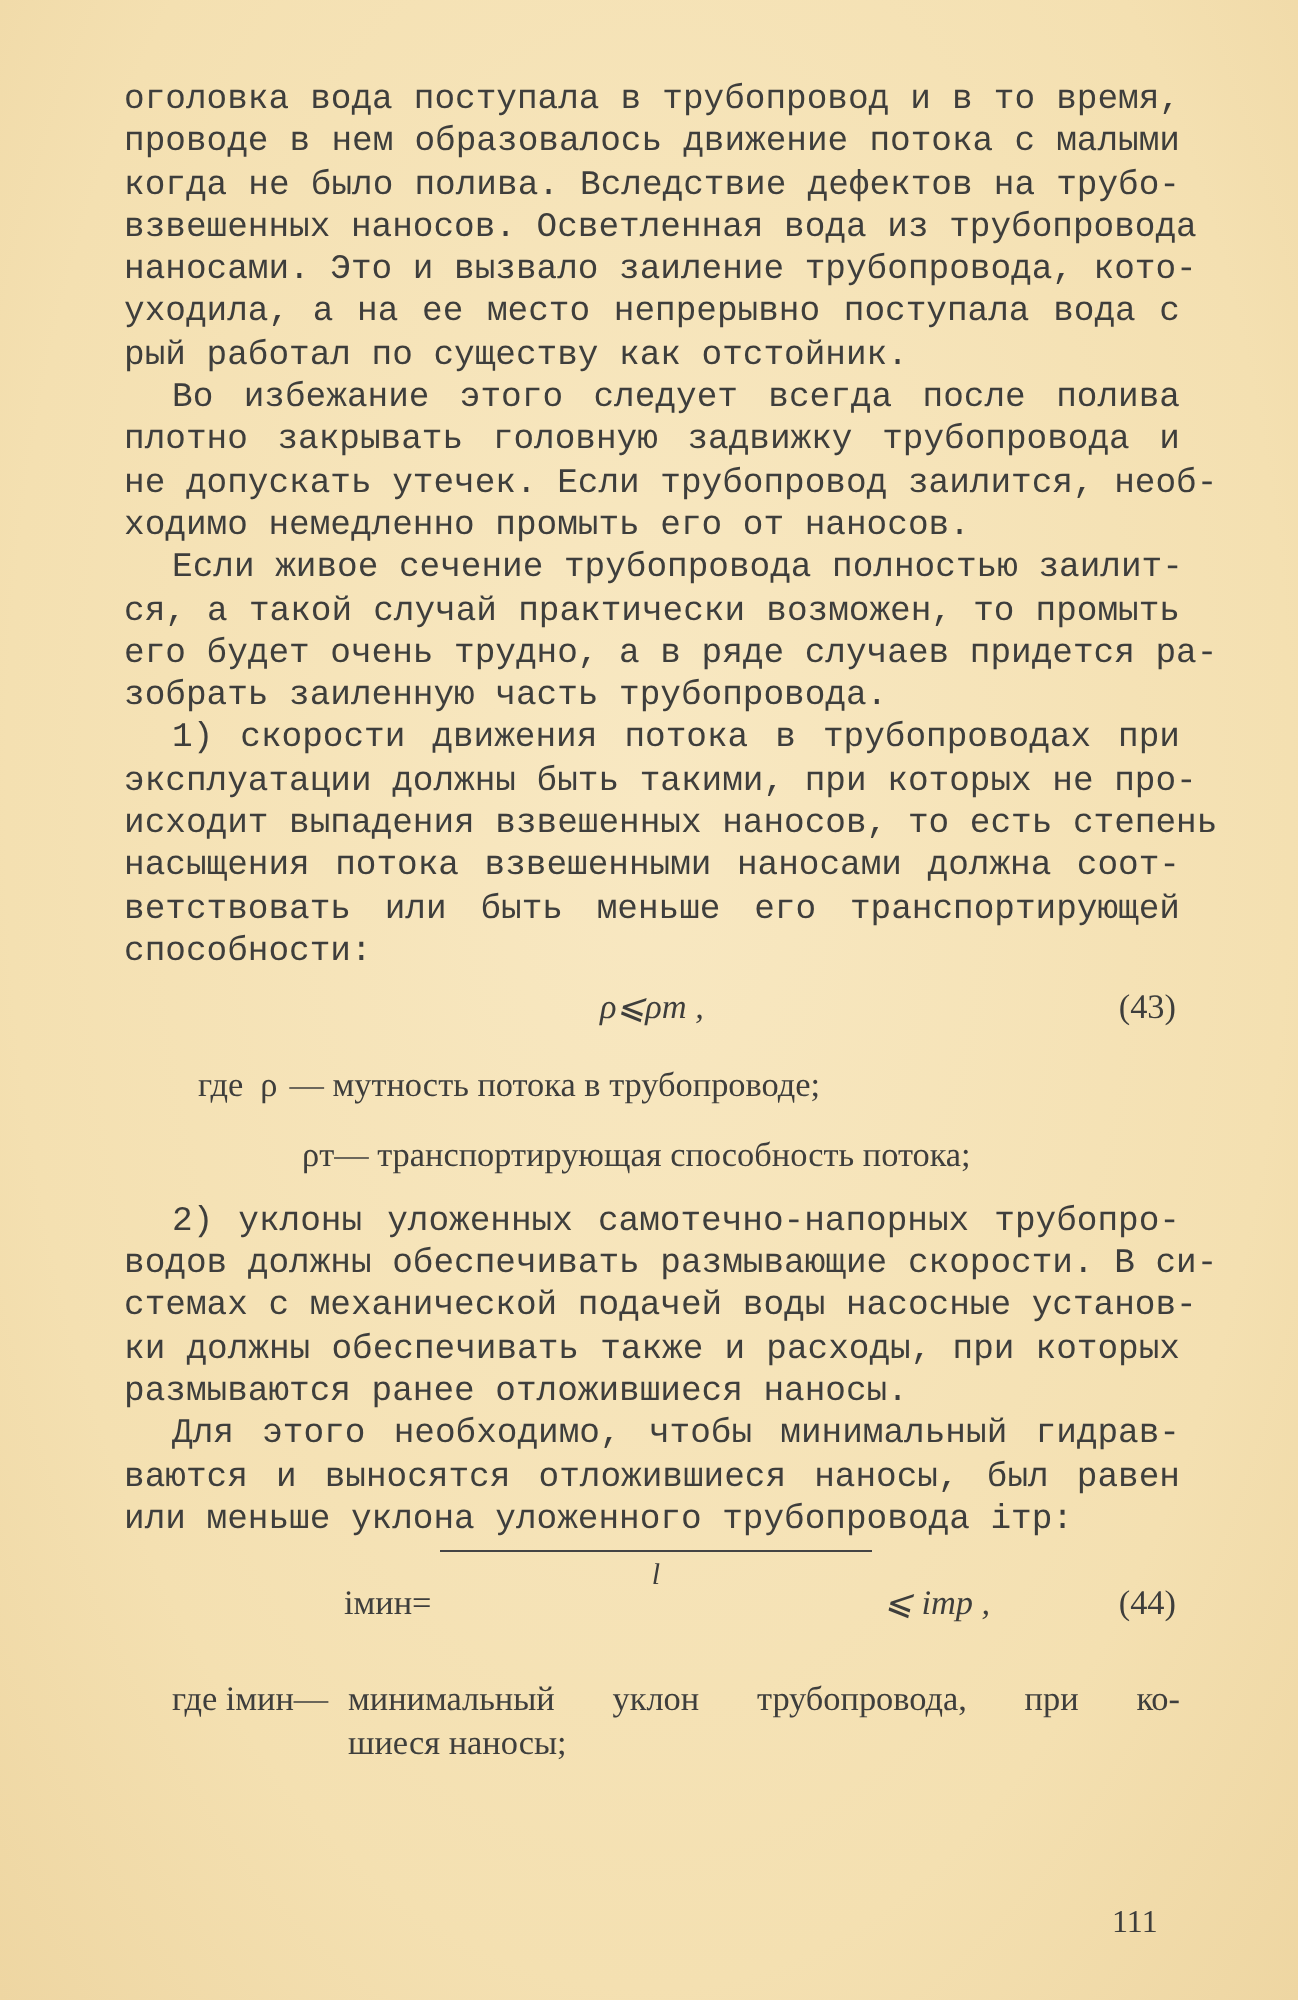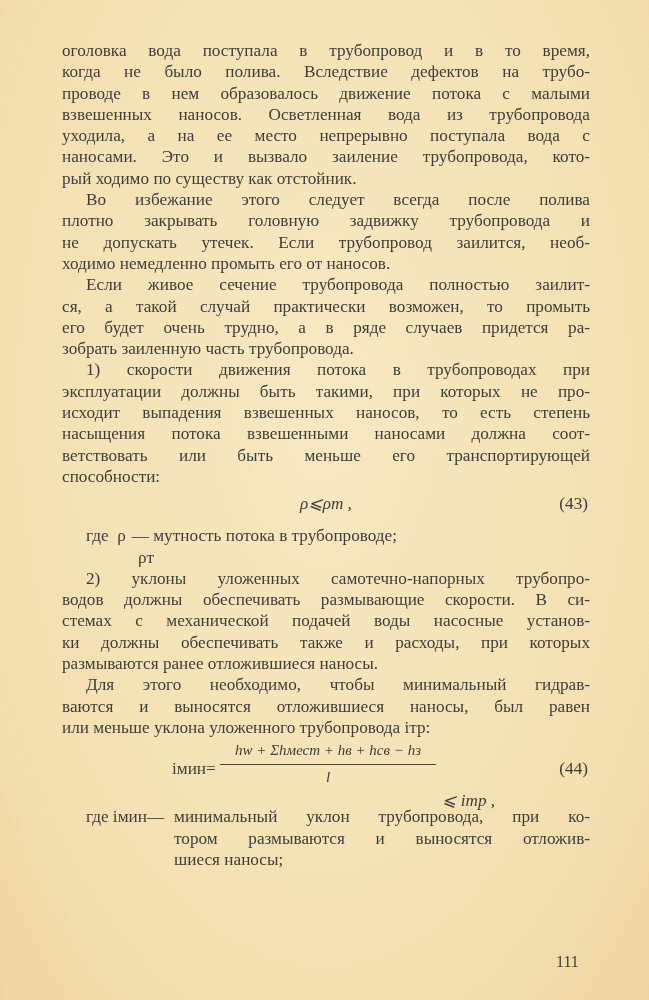--- a/index.html
+++ b/index.html
@@ -5,53 +5,53 @@
   html, body { margin:0; padding:0; }
   body {
     width:649px; height:1000px; overflow:hidden;
     background:#f6e4b8;
     background-image: radial-gradient(ellipse at 50% 40%, #f8e8c2 0%, #f4e0b1 70%, #eed6a2 100%);
     font-family:"Liberation Serif", serif;
     color:#3e3e3c;
     position:relative;
   }
   .page { position:absolute; left:62px; top:40px; width:528px; font-size:17.2px; line-height:21.3px; }
-  .p { text-align:justify; margin:0; }
+  .p { text-align:justify; margin:0;font-family:Liberation Mono, monospace; }
   .line { display:block; text-align:justify; text-align-last:justify; white-space:nowrap; }
   .line.last { text-align-last:left; }
   .formula { position:relative; height:30px; margin:2px 0 6px 0; }
   .formula .expr { position:absolute; left:238px; top:4px; font-style:italic; }
   .formula .num { position:absolute; right:2px; top:4px; }
-  .where { display:flex; margin:0;align-items:flex-end; }
+  .where { display:flex; margin:13px;align-items:flex-end; }
   .f44 { position:relative; height:62px; margin:2px 0 4px 0; }
   .f44 .lhs { position:absolute; left:110px; top:18px; }
   .f44 .frac { position:absolute; left:158px; top:0; width:216px; text-align:center; }
   .f44 .numr { font-style:italic; font-size:15px; white-space:nowrap; }
   .f44 .bar { border-top:1px solid #444; margin:2px 0 2px 0; }
   .f44 .den { font-style:italic; font-size:15px; }
-  .f44 .rhs { position:absolute; left:380px; top:18px; font-style:italic;margin-top:32px; }
+  .f44 .rhs { position:absolute; left:380px; top:18px; font-style:italic; }
   .f44 .num { position:absolute; right:2px; top:18px; }
   .defn { display:flex; }
   .defn .lbl { width:88px; white-space:nowrap; padding-left:24px; }
   .defn .txt { flex:1; text-align:justify; }
   .pagenum { position:absolute; left:556px; top:925px; font-size:16px;margin-top:28px; }
 </style>
 </head>
 <body>
 
 <div class="page">
 
   <div class="p">
     <span class="line">оголовка вода поступала в трубопровод и в то время,</span>
+    <span class="line">проводе в нем образовалось движение потока с малыми</span>
     <span class="line">когда не было полива. Вследствие дефектов на трубо-</span>
-    <span class="line">проводе в нем образовалось движение потока с малыми</span>
     <span class="line">взвешенных наносов. Осветленная вода из трубопровода</span>
+    <span class="line">наносами. Это и вызвало заиление трубопровода, кото-</span>
     <span class="line">уходила, а на ее место непрерывно поступала вода с</span>
-    <span class="line">наносами. Это и вызвало заиление трубопровода, кото-</span>
-    <span class="line last">рый ходимо по существу как отстойник.</span>
+    <span class="line last">рый работал по существу как отстойник.</span>
   </div>
 
   <div class="p">
     <span class="line" style="padding-left:24px">Во избежание этого следует всегда после полива</span>
     <span class="line">плотно закрывать головную задвижку трубопровода и</span>
     <span class="line">не допускать утечек. Если трубопровод заилится, необ-</span>
     <span class="line last">ходимо немедленно промыть его от наносов.</span>
   </div>
 
   <div class="p">
@@ -75,51 +75,50 @@
     <span class="expr">ρ⩽ρт ,</span>
     <span class="num">(43)</span>
   </div>
 
   <div class="where" style="padding-left:24px">
     <span style="white-space:pre;">где  ρ</span>
     <span style="padding-left:6px">— мутность потока в трубопроводе;</span>
   </div>
   <div class="where" style="padding-left:76px">
     <span>ρт</span>
+    <span>— транспортирующая способность потока;</span>
   </div>
 
   <div class="p">
     <span class="line" style="padding-left:24px">2) уклоны уложенных самотечно-напорных трубопро-</span>
     <span class="line">водов должны обеспечивать размывающие скорости. В си-</span>
     <span class="line">стемах с механической подачей воды насосные установ-</span>
     <span class="line">ки должны обеспечивать также и расходы, при которых</span>
     <span class="line last">размываются ранее отложившиеся наносы.</span>
   </div>
 
   <div class="p">
     <span class="line" style="padding-left:24px">Для этого необходимо, чтобы минимальный гидрав-</span>
     <span class="line">ваются и выносятся отложившиеся наносы, был равен</span>
     <span class="line last">или меньше уклона уложенного трубопровода iтр:</span>
   </div>
 
   <div class="f44">
     <span class="lhs">iмин=</span>
     <div class="frac">
-      <div class="numr">hw + Σhмест + hв + hсв − hз</div>
       <div class="bar"></div>
       <div class="den">l</div>
     </div>
     <span class="rhs">⩽ iтр ,</span>
     <span class="num">(44)</span>
   </div>
 
   <div class="defn">
     <span class="lbl">где iмин—</span>
     <div class="txt">
       <span class="line">минимальный уклон трубопровода, при ко-</span>
-      <span class="line">тором размываются и выносятся отложив-</span>
       <span class="line last">шиеся наносы;</span>
     </div>
   </div>
 
 </div>
 
 <div class="pagenum">111</div>
 
 </body></html>

